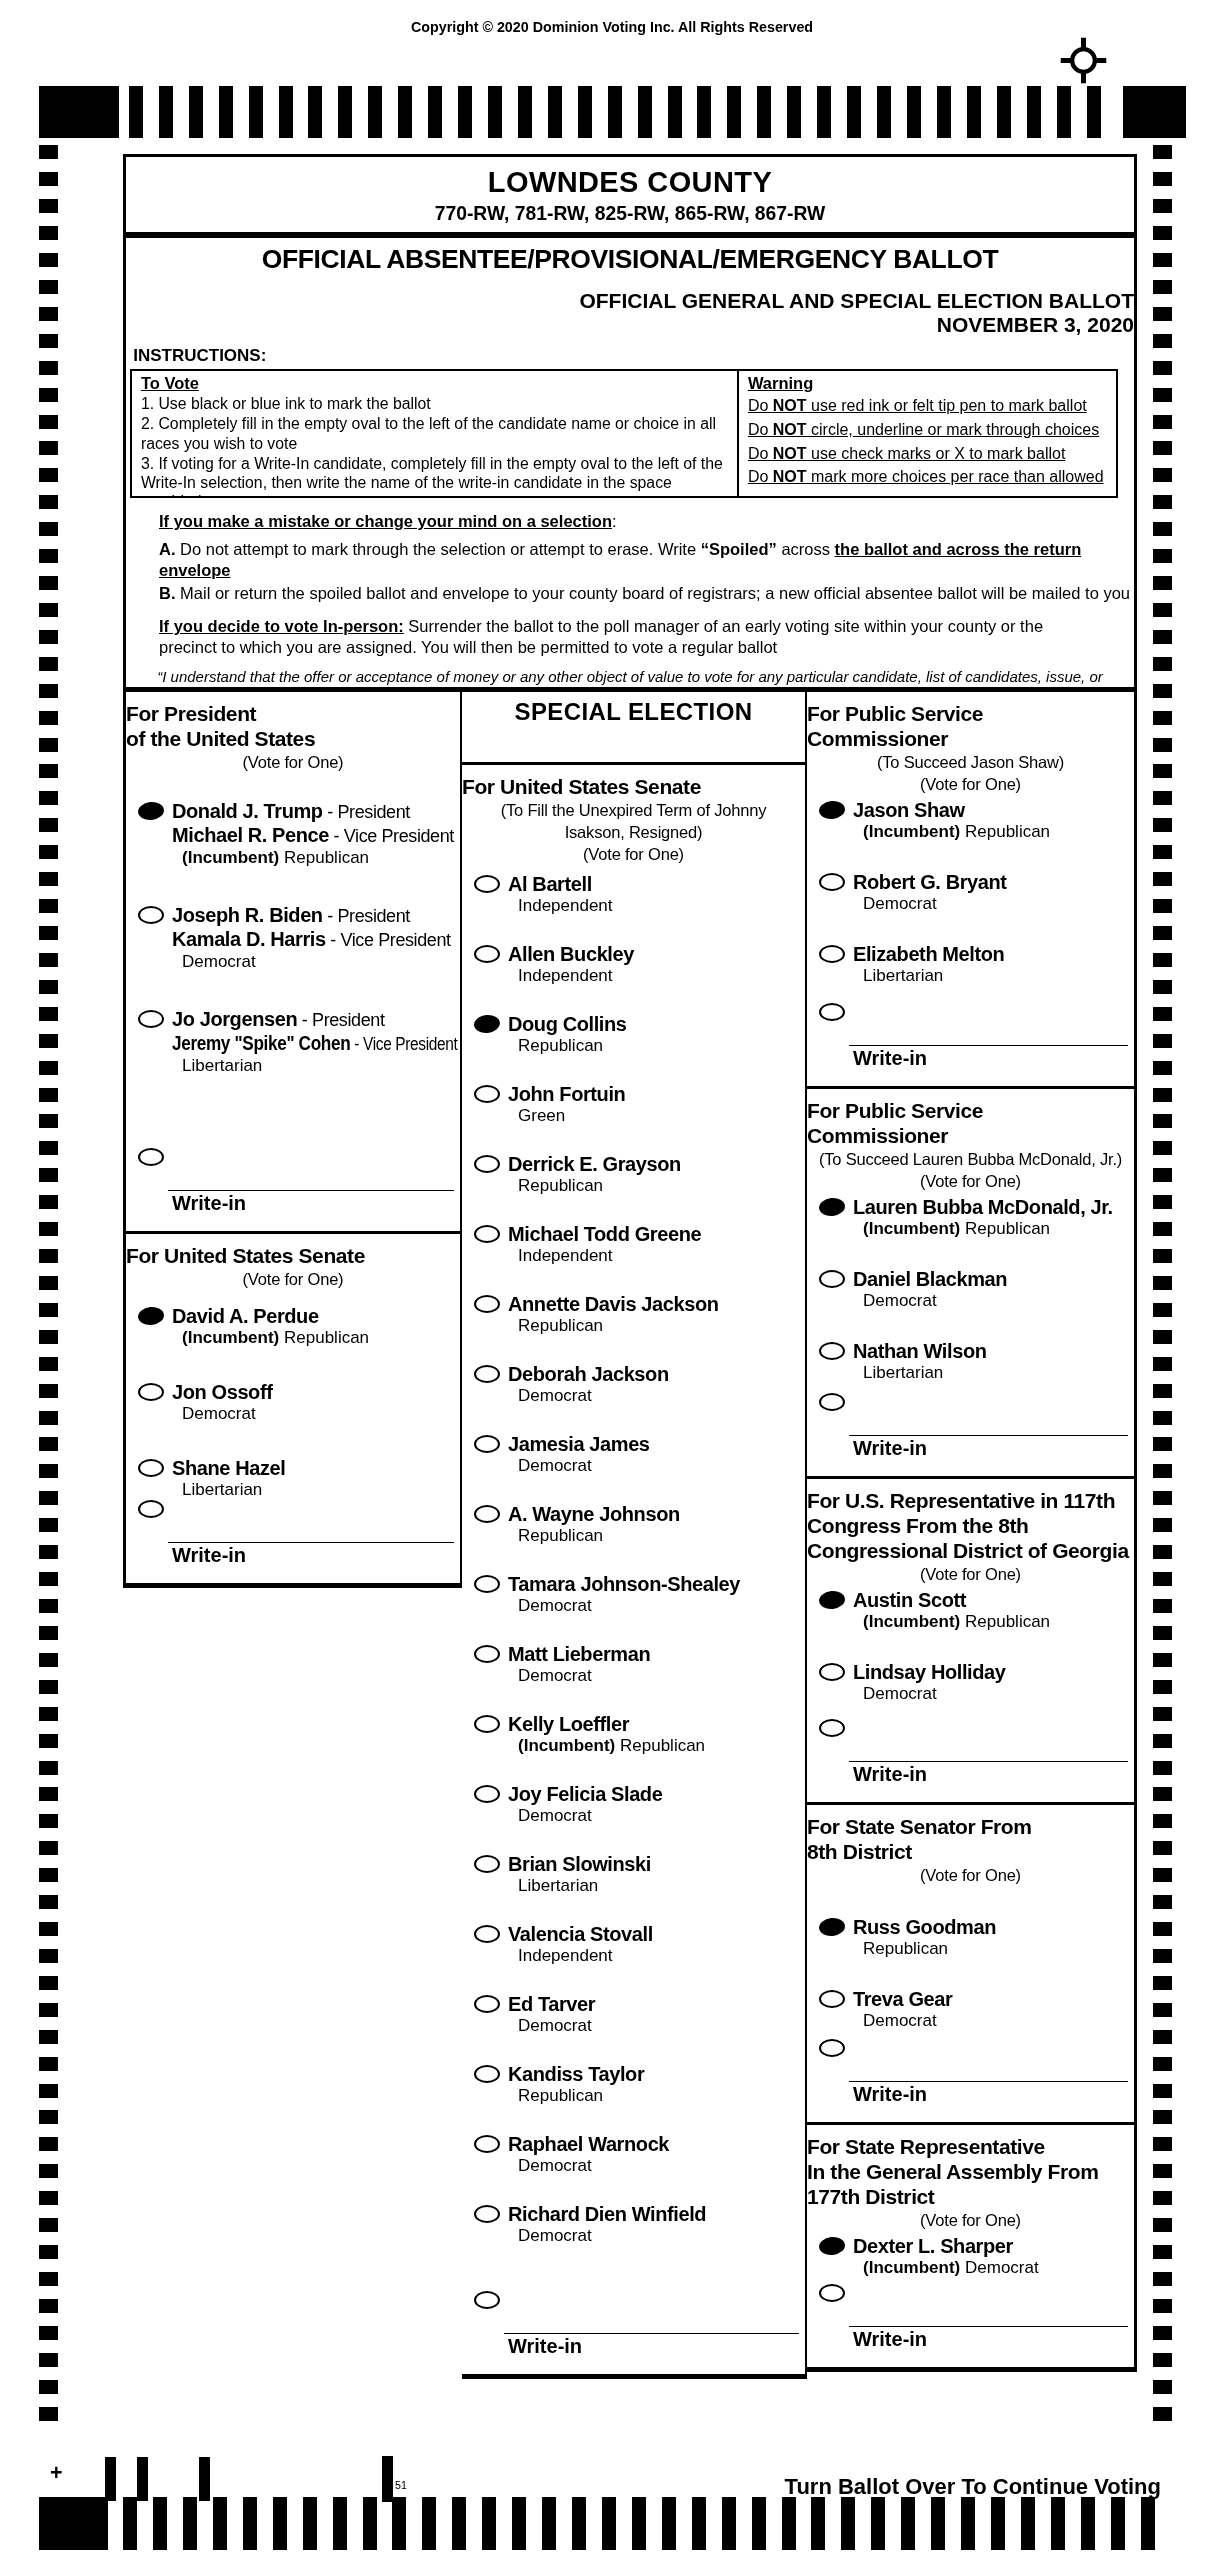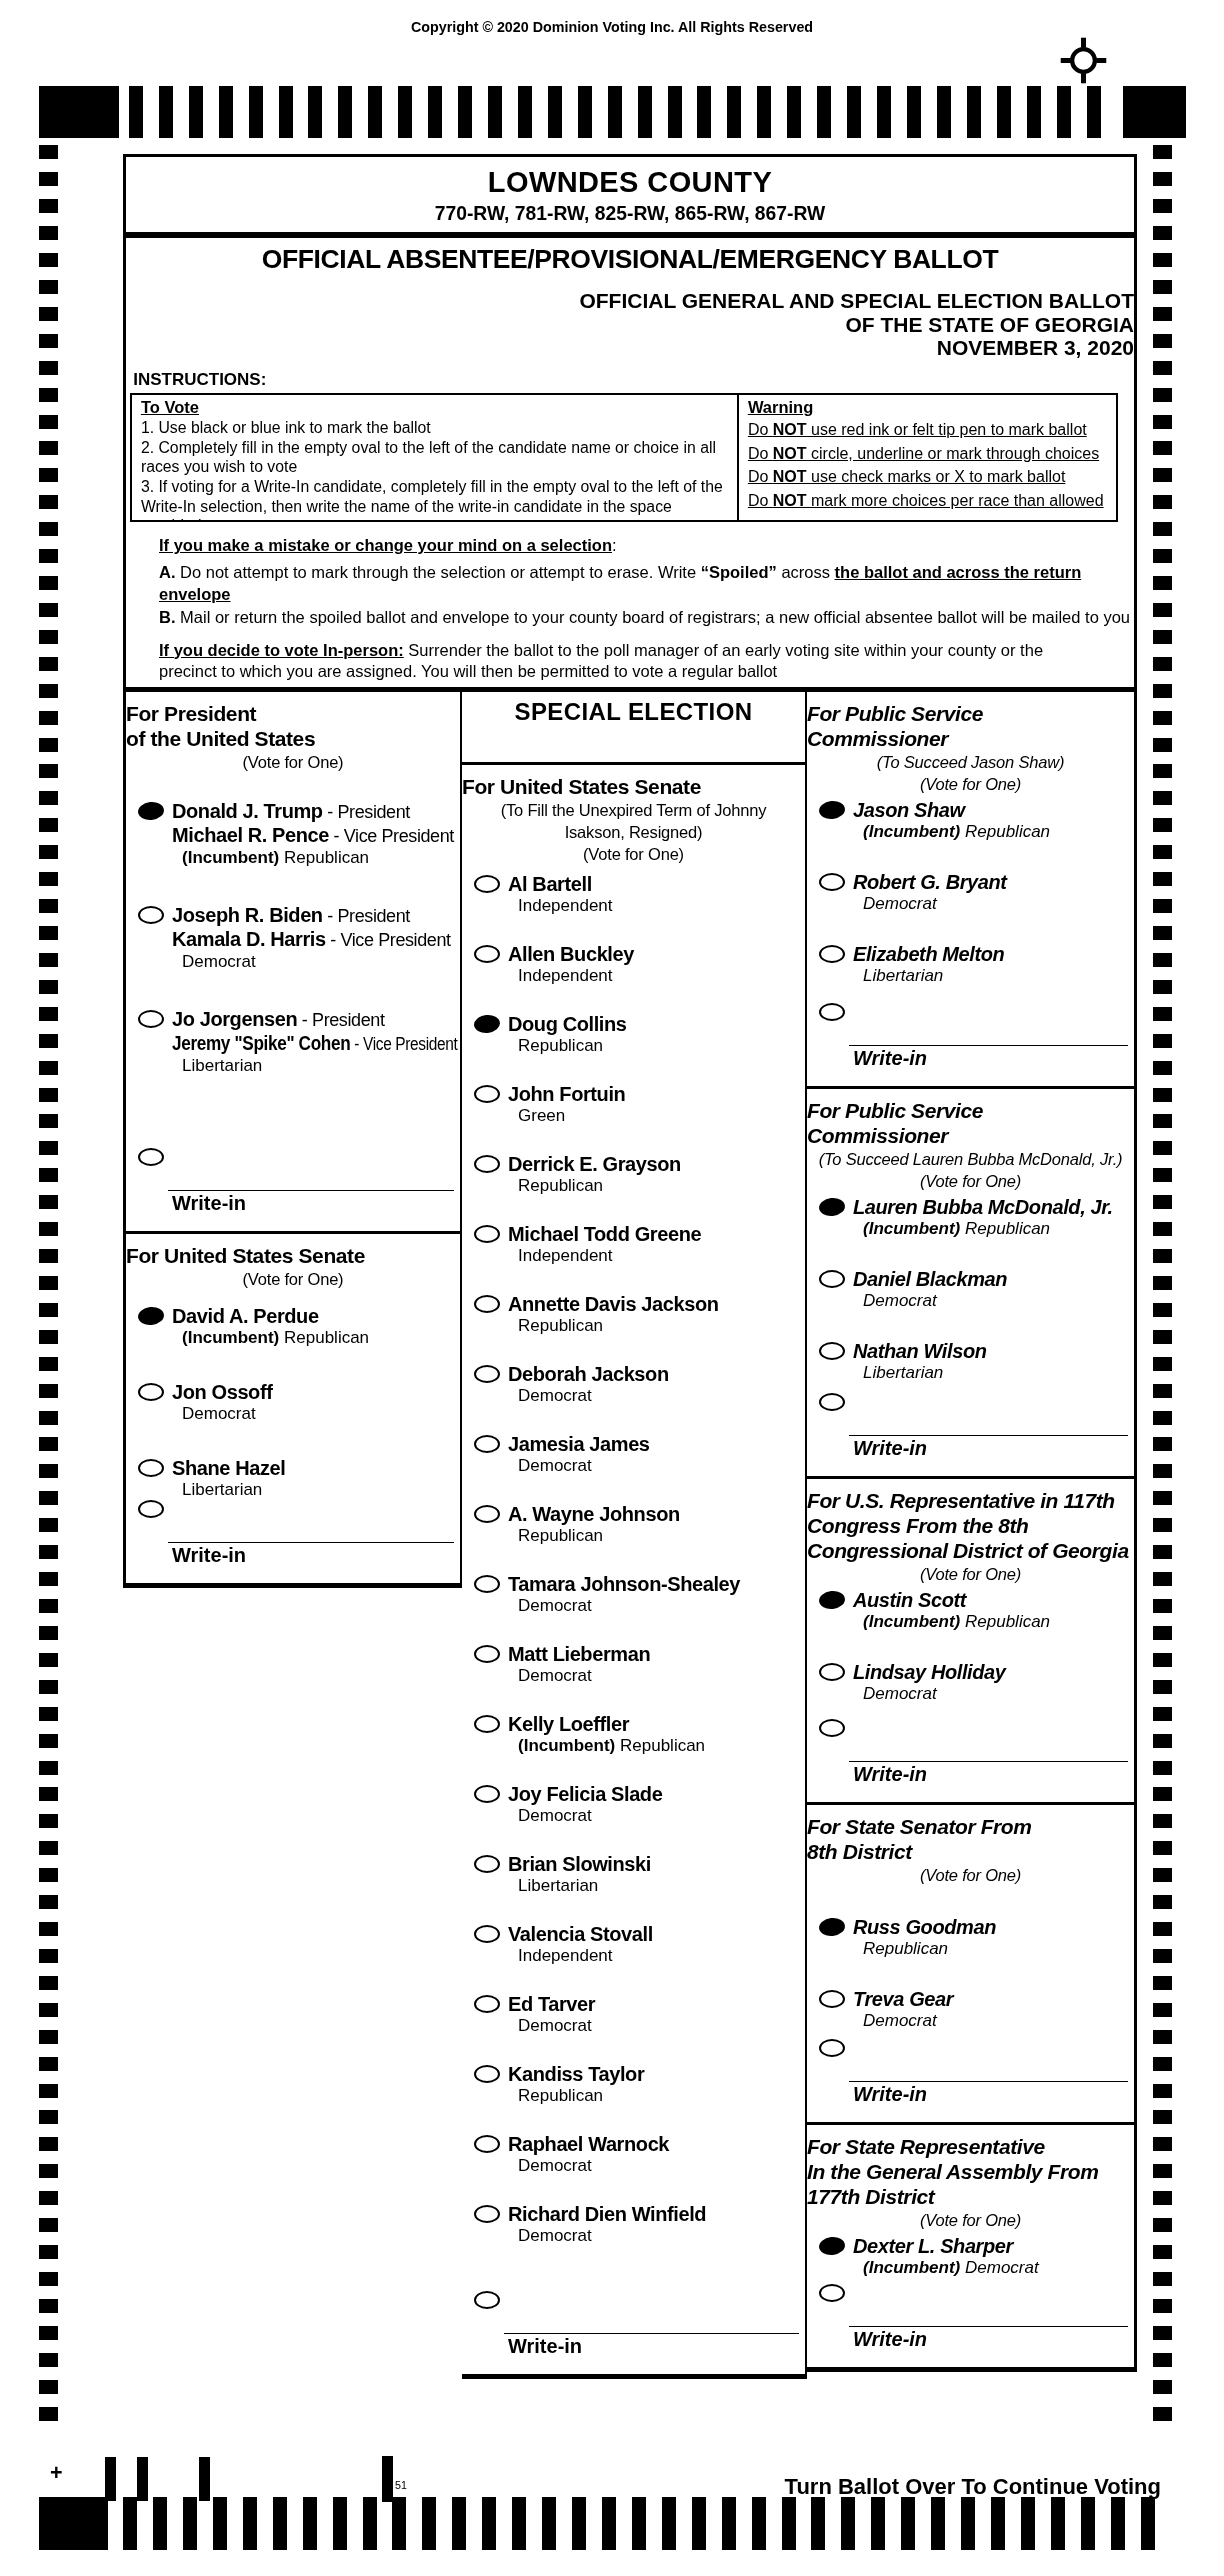--- a/index.html
+++ b/index.html
@@ -37,21 +37,21 @@
           font-size:15px;line-height:21.5px;}
   
   #cols{position:absolute;left:123px;top:692px;width:1014px;height:1680px;}
   .col{position:absolute;top:0;}
   #col-left{left:0;width:339px;}
   #col-middle{left:339px;width:345px;}
   #col-right{left:684px;width:330px;}
   .race{box-sizing:border-box;border-right:2.9px solid #000;border-bottom:3.6px solid #000;
         position:relative;overflow:hidden;}
   #col-left .race{border-left:3.6px solid #000;}
-  #col-right .race{border-right:3.6px solid #000;font-style:italic;}
+  #col-right .race{border-right:3.6px solid #000;}
   .race.last{border-bottom:5px solid #000;}
   #special-head{box-sizing:border-box;height:73px;border-right:2.9px solid #000;
                 border-bottom:3.6px solid #000;text-align:center;font-weight:bold;
                 font-size:24px;padding-top:6px;letter-spacing:0.4px;}
   .race-title{text-align:left;font-weight:bold;font-size:21px;line-height:25px;
               letter-spacing:-0.4px;white-space:nowrap;}
   .race-title.pad{padding-top:8.6px;}
   .race-sub{text-align:center;font-size:16.5px;line-height:22px;letter-spacing:-0.2px;white-space:nowrap;}
   .cand{position:relative;padding-left:46px;}
   .cand{margin-top:24px;}
@@ -95,21 +95,20 @@
 
 <div id="header-box">
   <div id="county">LOWNDES COUNTY</div>
   <div id="precincts">770-RW, 781-RW, 825-RW, 865-RW, 867-RW</div>
 </div>
 
 <div id="body-box">
   <div id="ballot-type">OFFICIAL ABSENTEE/PROVISIONAL/EMERGENCY BALLOT</div>
   <div id="election-title">
       <div class="el-line">OFFICIAL GENERAL AND SPECIAL ELECTION BALLOT</div>
-      <div class="el-line">OF THE STATE OF GEORGIA</div>
       <div class="el-line">NOVEMBER 3, 2020</div>
     </div>
   <div id="instructions-label">INSTRUCTIONS:</div>
   <div id="instr-box">
     <div id="to-vote-pane" class="instr-pane">
       <div class="instr-title">To Vote</div>
       <div>
           <div class="tv-item">1. Use black or blue ink to mark the ballot</div>
           <div class="tv-item">2. Completely fill in the empty oval to the left of the candidate name or choice in all races you wish to vote</div>
           <div class="tv-item">3. If voting for a Write-In candidate, completely fill in the empty oval to the left of the Write-In selection, then write the name of the write-in candidate in the space provided</div>

